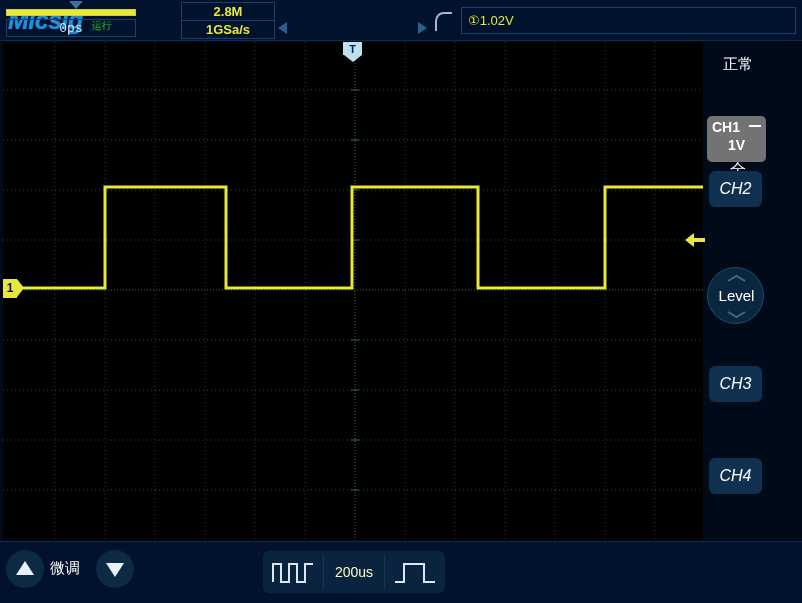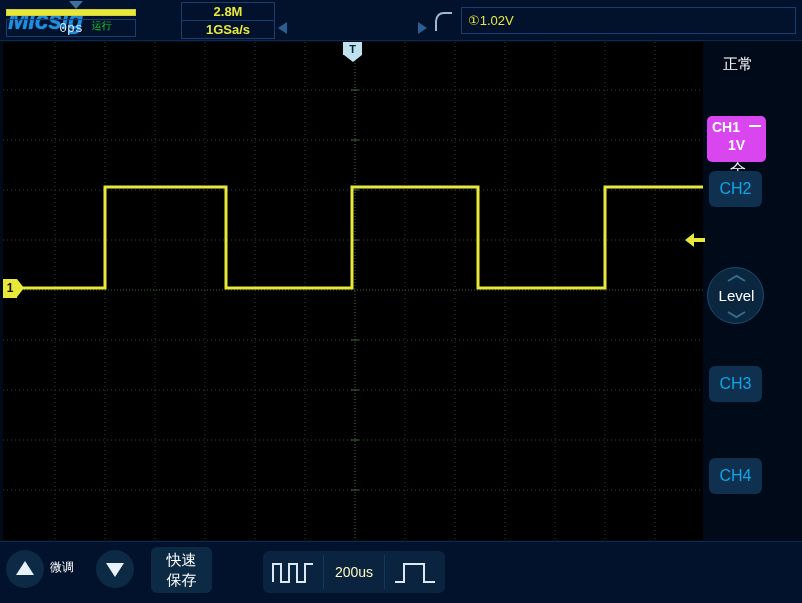--- a/index.html
+++ b/index.html
@@ -149,21 +149,21 @@
     width: 98px; height: 498px;
     background: #010a18;
   }
   #normal-lbl {
     position: absolute; left: 6px; top: 0px; width: 56px;
     text-align: center; font-size: 15px; color: #ffffff; margin-top: 13px;
   }
   #ch1-btn {
     position: absolute; left: 3px; top: 74px;
     width: 59px; height: 46px;
-    background: #d946ef; border-radius: 5px;
+    background: #737373; border-radius: 5px;
     color: #ffffff;
     padding-left: 24px;
   }
   #ch1-name {
     position: absolute; left: 5px; top: 3px;
     font-size: 14px; font-weight: bold;
   }
   #ch1-coupling {
     position: absolute; right: 5px; top: 9px;
     width: 12px; height: 2px; background: #ffffff;
@@ -188,22 +188,22 @@
   #probe-dn { top: 76px; }
   #probe-x {
     position: absolute; left: 0; top: 54px; width: 36px;
     text-align: center; font-size: 11px; color: #ffffff; font-weight: bold;
   }
 
   .ch-btn {
     position: absolute; left: 5px;
     width: 53px; height: 36px;
     background: #103050; border-radius: 6px;
-    color: #0ea5e9; font-size: 16px;
-    line-height: 36px; text-align: center;
+    color: #ffffff; font-size: 16px;
+    line-height: 36px; text-align: center; font-style: italic;
   }
   #ch2-btn { top: 129px; }
   #ch3-btn { top: 324px; }
   #ch4-btn { top: 416px; }
 
   #level-knob {
     position: absolute; left: 3px; top: 225px;
     width: 57px; height: 57px;
     border-radius: 50%;
     background: #0b2740;
@@ -227,21 +227,21 @@
   }
   .rnd-btn {
     position: absolute;
     border-radius: 50%;
     background: #0d2a45;
   }
   #fine-up { left: 6px; top: 8px; width: 38px; height: 38px; }
   #fine-dn { left: 96px; top: 8px; width: 38px; height: 38px; }
   #fine-lbl {
     position: absolute; left: 50px; top: 17px;
-    font-size: 12px; color: #ffffff;
+    font-size: 15px; color: #ffffff;
   }
   #quick-save {
     position: absolute; left: 151px; top: 5px;
     width: 61px; height: 46px;
     background: #0d2a45; border-radius: 6px;
     color: #ffffff; font-size: 15px;
     text-align: center; padding-top: 3px; line-height: 20px;
   }
   #tb-group {
     position: absolute; left: 263px; top: 551px;
@@ -388,24 +388,20 @@
         <path d="M19 11 L28 25 L10 25 Z" fill="#e8f1f8"></path>
       </svg>
     </div>
     <div id="fine-lbl">微调</div>
     <div class="rnd-btn" id="fine-dn">
       <svg viewBox="0 0 38 38" width="38" height="38">
         <path d="M19 27 L28 13 L10 13 Z" fill="#e8f1f8"></path>
       </svg>
     </div>
 
-    <div id="quick-save">
-      <div>快速</div>
-      <div>保存</div>
-    </div>
 
   </div>
 
   <div id="tb-group">
     <div class="tb-cell">
       <svg viewBox="0 0 50 32" width="50" height="32">
         <path d="M5 26 L5 8 L13 8 L13 26 L21 26 L21 8 L29 8 L29 26 L37 26 L37 8 L45 8" fill="none" stroke="#dbe7f2" stroke-width="2"></path>
       </svg>
     </div>
     <div class="tb-div"></div>

